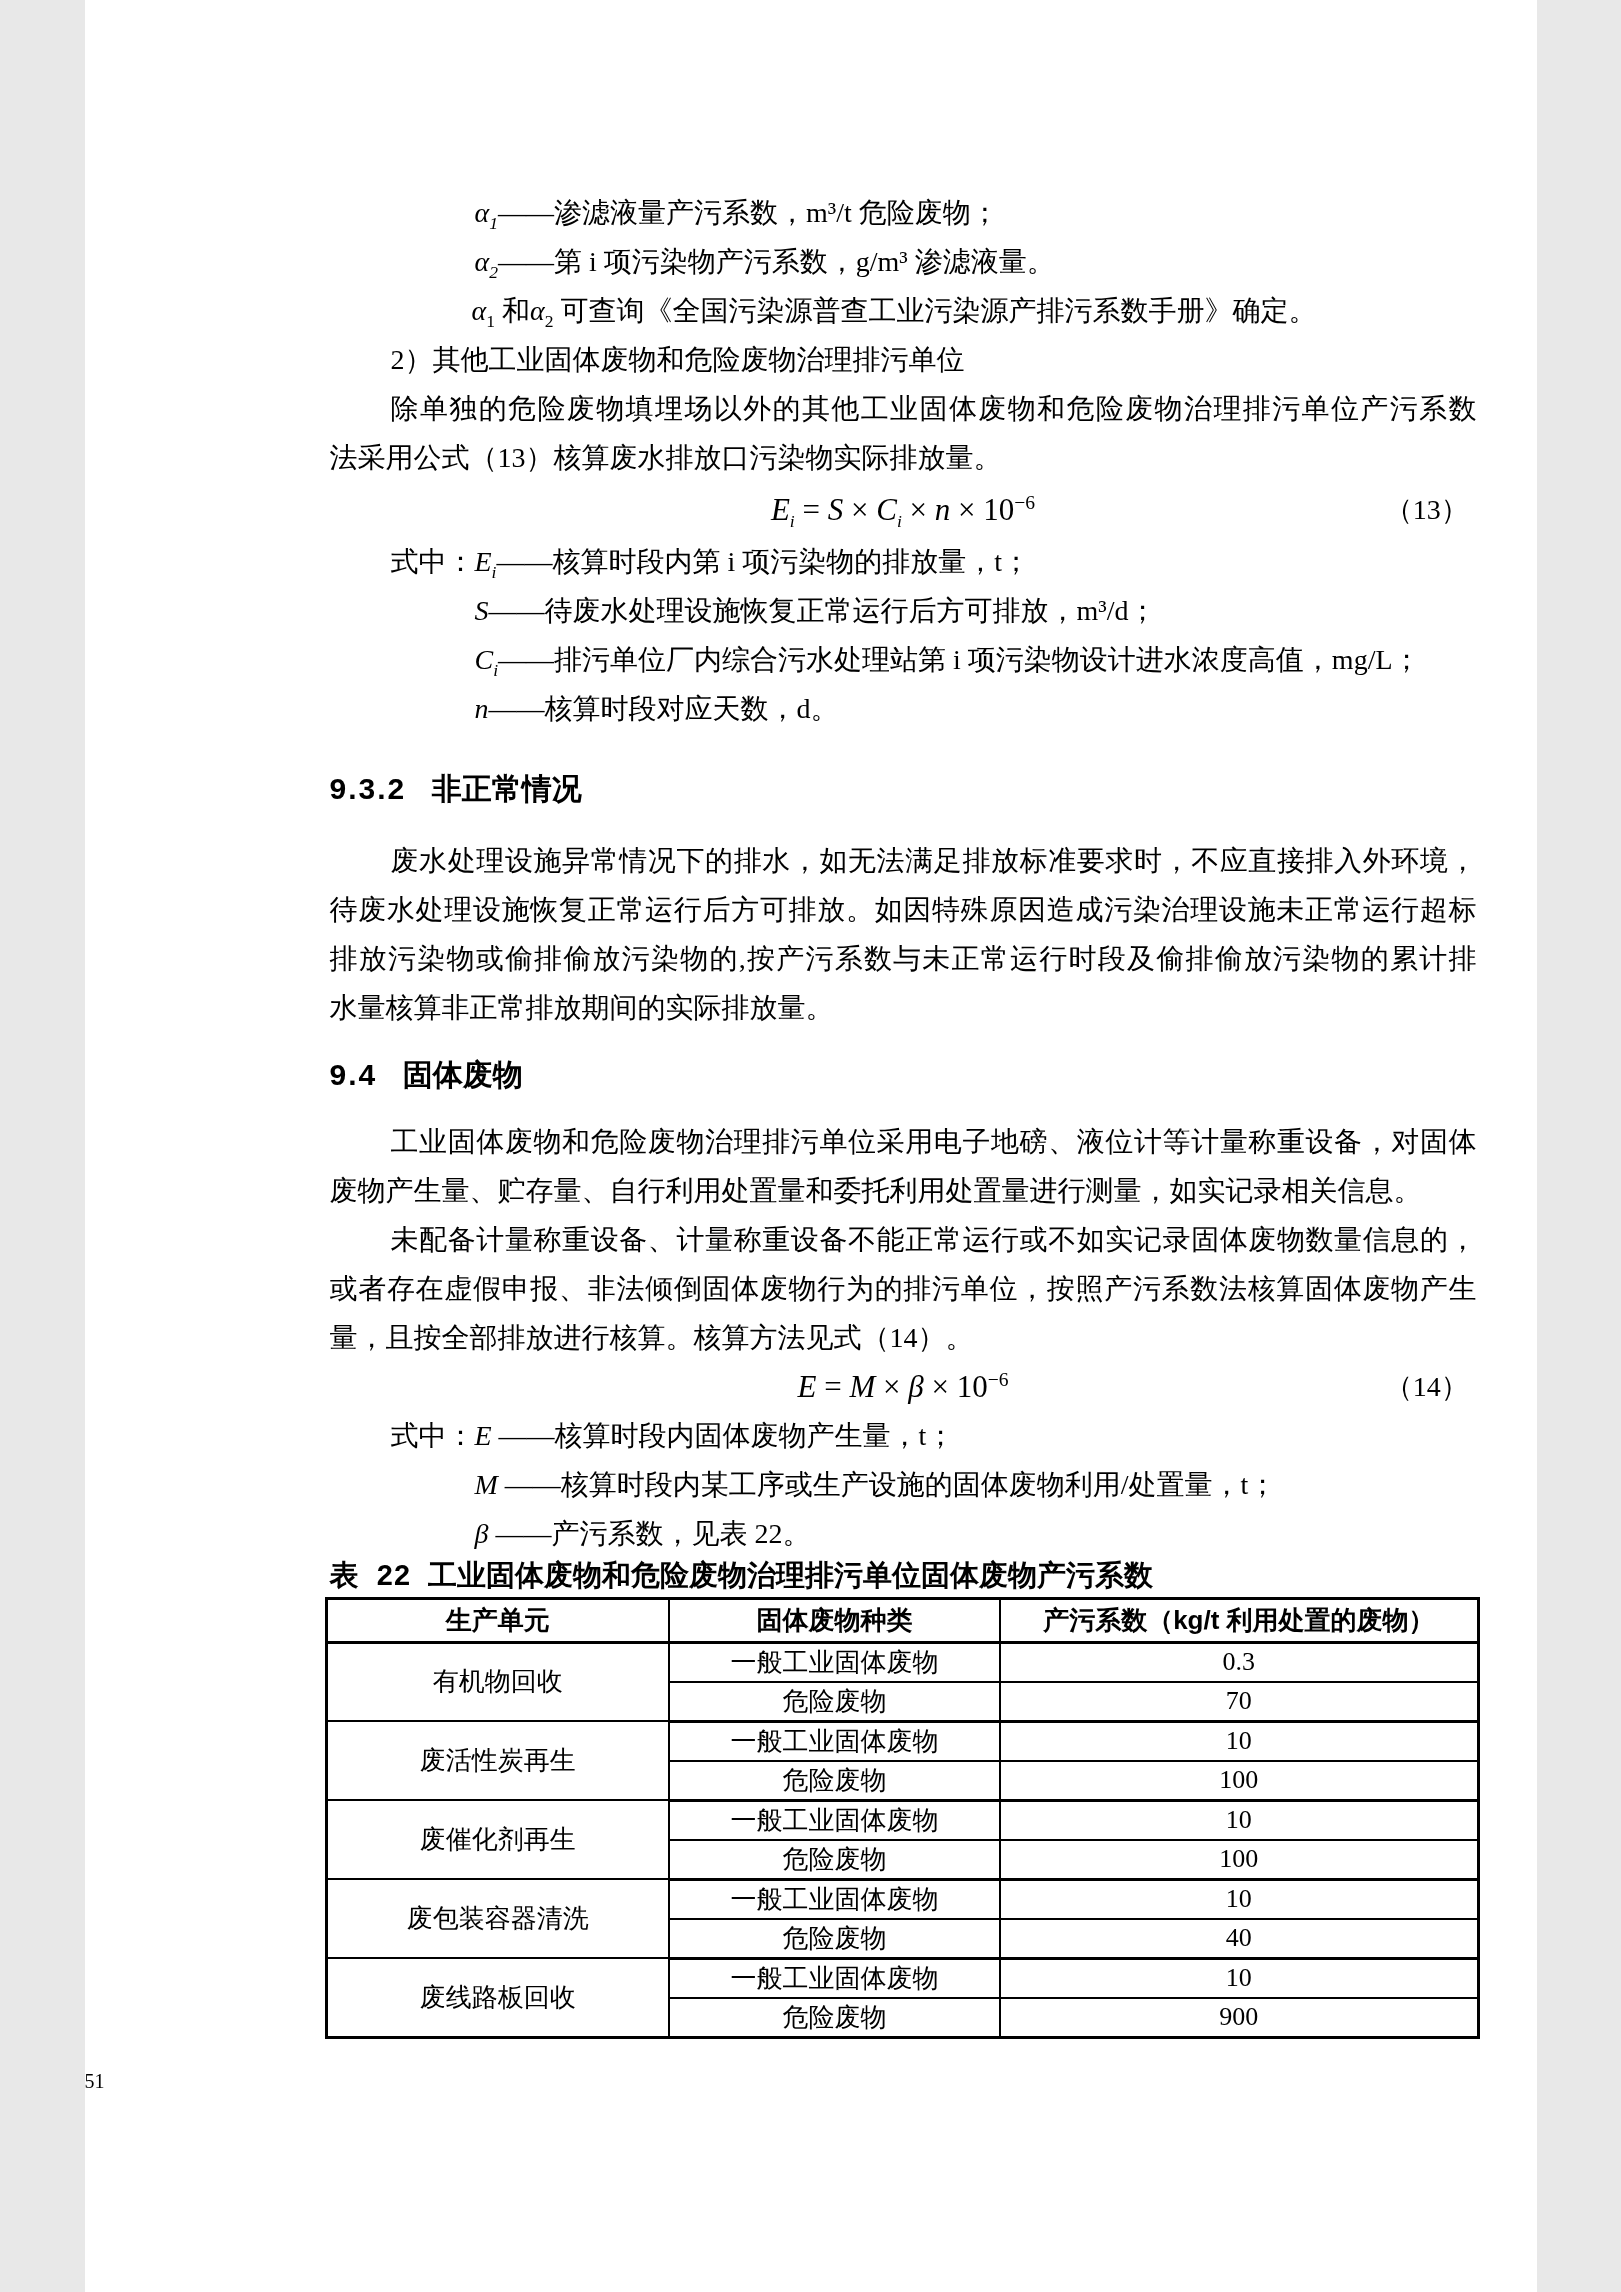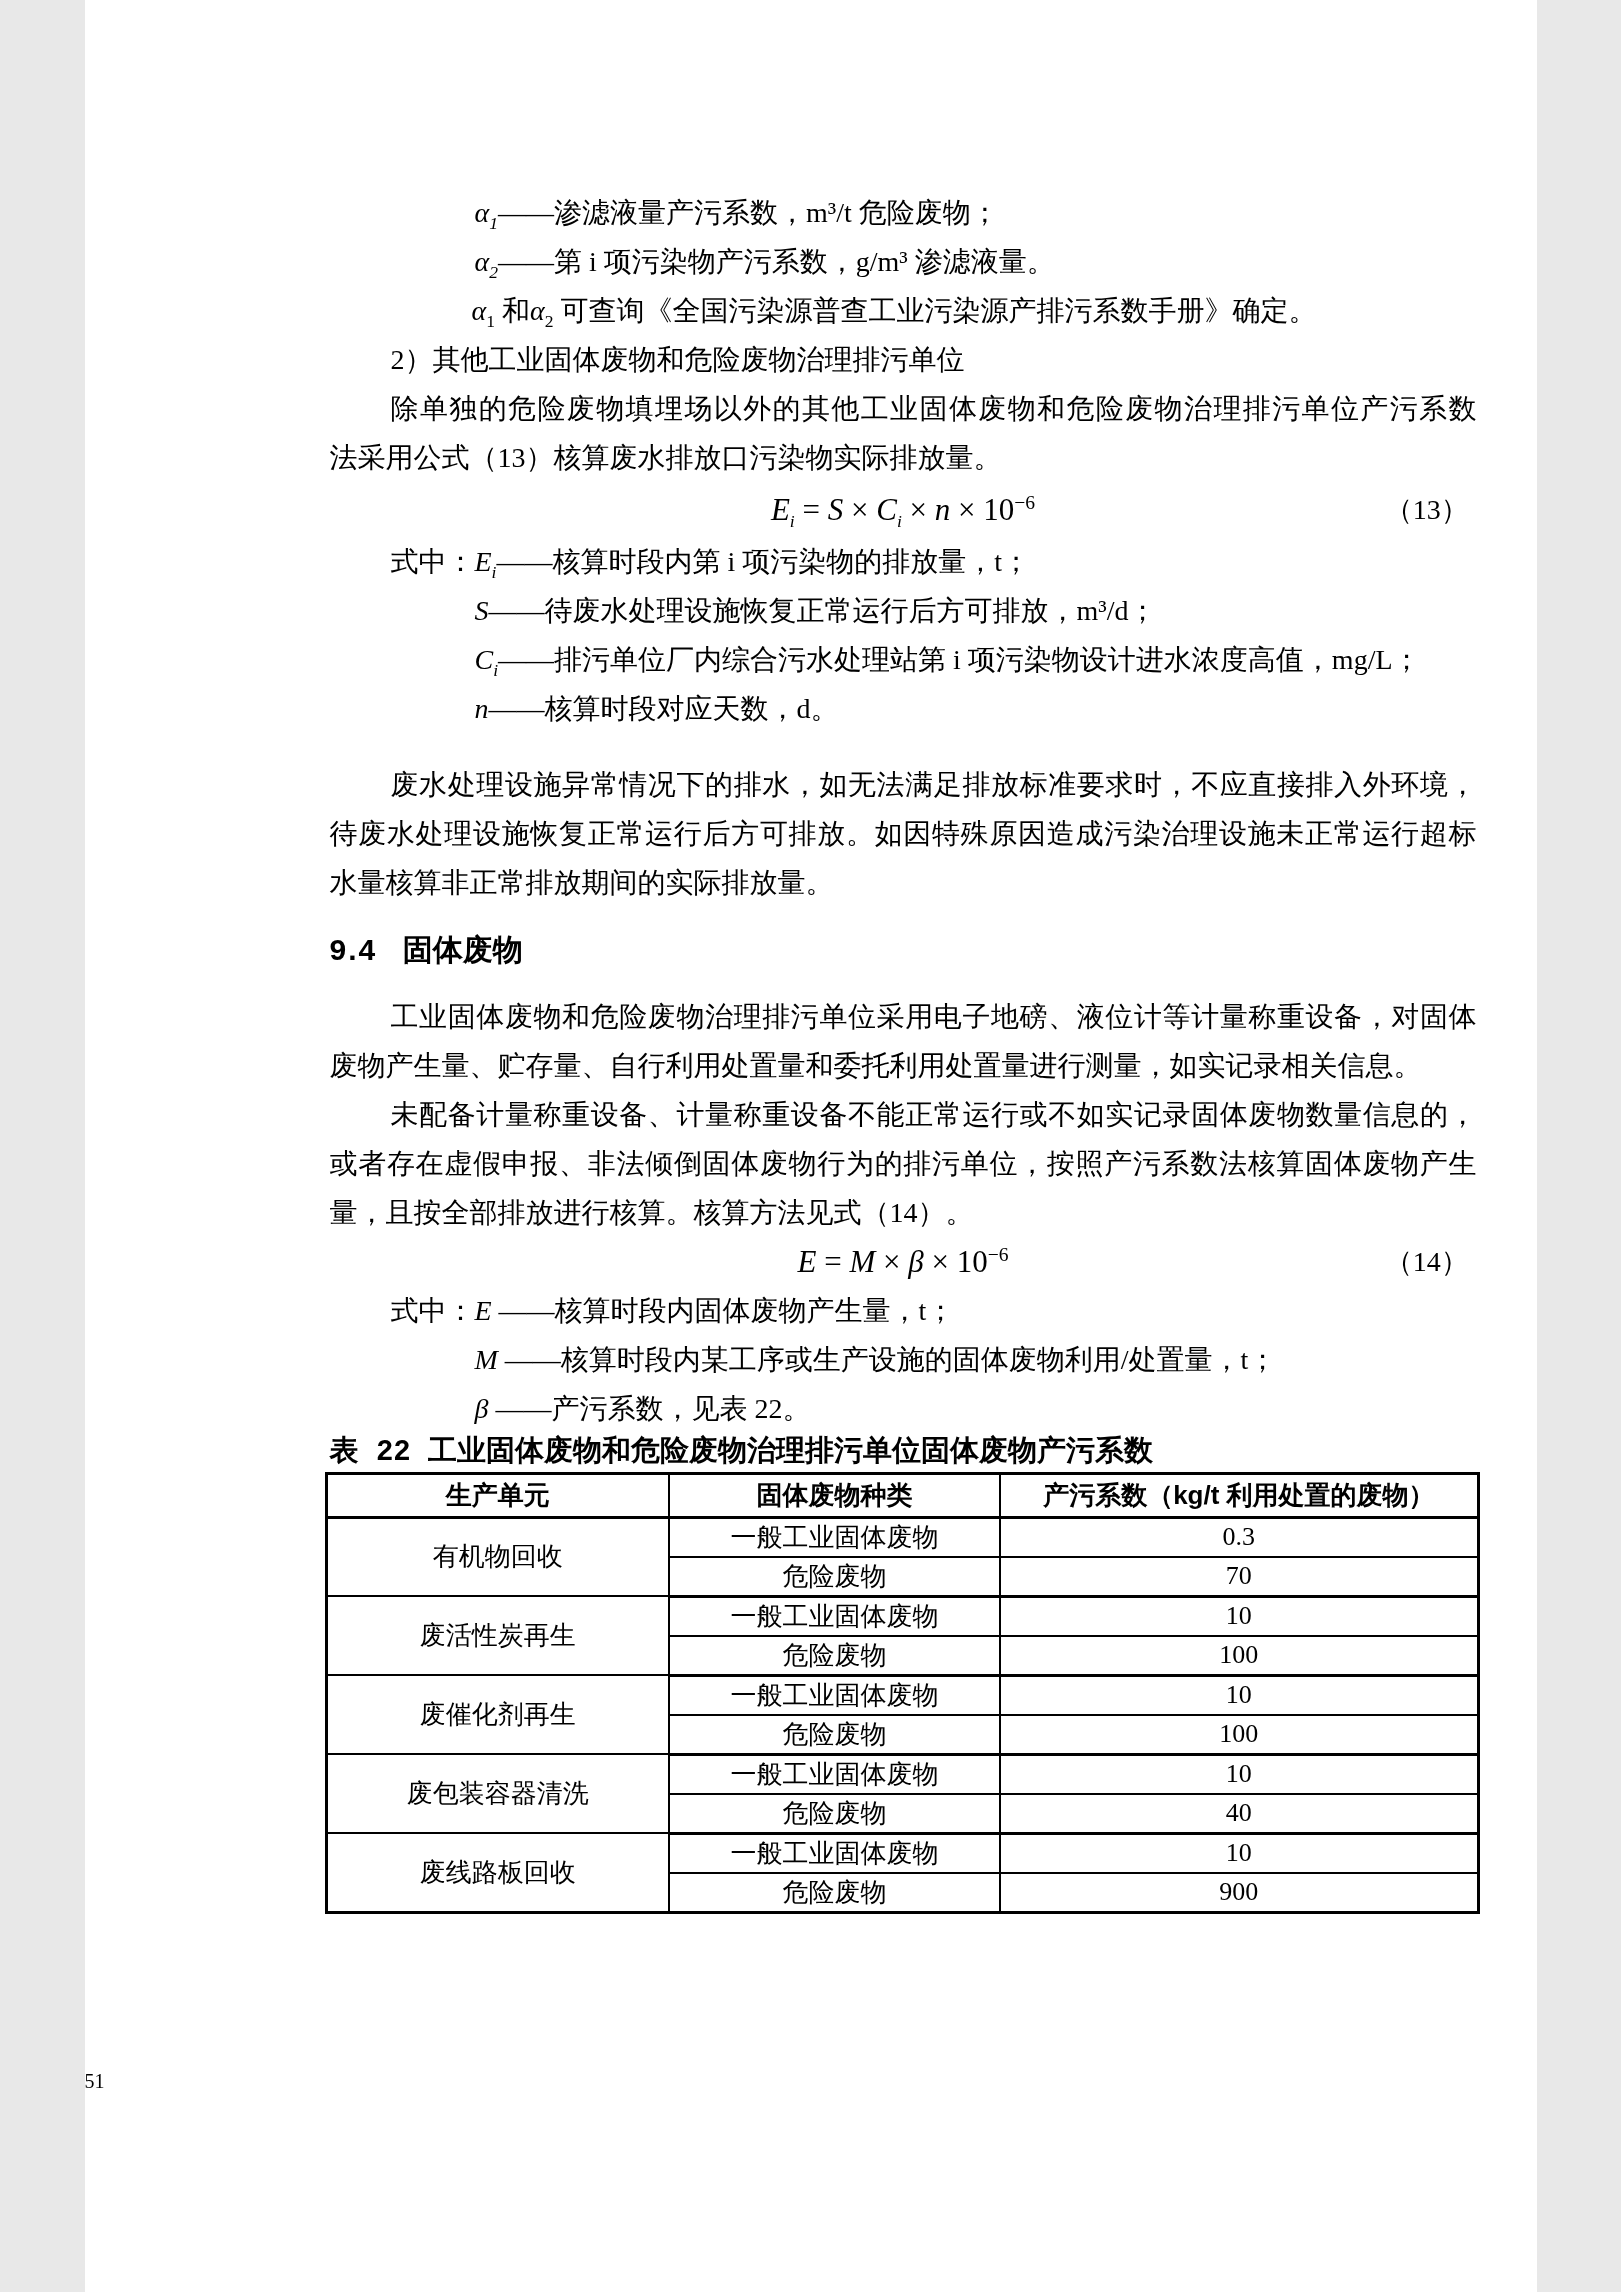--- a/index.html
+++ b/index.html
@@ -130,24 +130,28 @@
     <div class="line ind148">
       <span class="v">S</span><span>——待废水处理设施恢复正常运行后方可排放，m³/d；</span>
     </div>
     <div class="line ind148">
       <span class="v">C</span><sub class="vsub">i</sub><span>——排污单位厂内综合污水处理站第 i 项污染物设计进水浓度高值，mg/L；</span>
     </div>
     <div class="line ind148">
       <span class="v">n</span><span>——核算时段对应天数，d。</span>
     </div>
 
+    <h3 class="h2 mt-sec">
+      <span class="hnum">9.3.2</span><span>非正常情况</span>
+    </h3>
 
     <div class="mt-para">
       <div class="line fill ind62">废水处理设施异常情况下的排水，如无法满足排放标准要求时，不应直接排入外环境，</div>
       <div class="line fill">待废水处理设施恢复正常运行后方可排放。如因特殊原因造成污染治理设施未正常运行超标</div>
+      <div class="line fill">排放污染物或偷排偷放污染物的,按产污系数与未正常运行时段及偷排偷放污染物的累计排</div>
       <div class="line">水量核算非正常排放期间的实际排放量。</div>
     </div>
 
     <h3 class="h2 mt-sec2">
       <span class="hnum">9.4</span><span>固体废物</span>
     </h3>
 
     <div class="mt-para2">
       <div class="line fill ind62">工业固体废物和危险废物治理排污单位采用电子地磅、液位计等计量称重设备，对固体</div>
       <div class="line">废物产生量、贮存量、自行利用处置量和委托利用处置量进行测量，如实记录相关信息。</div>

